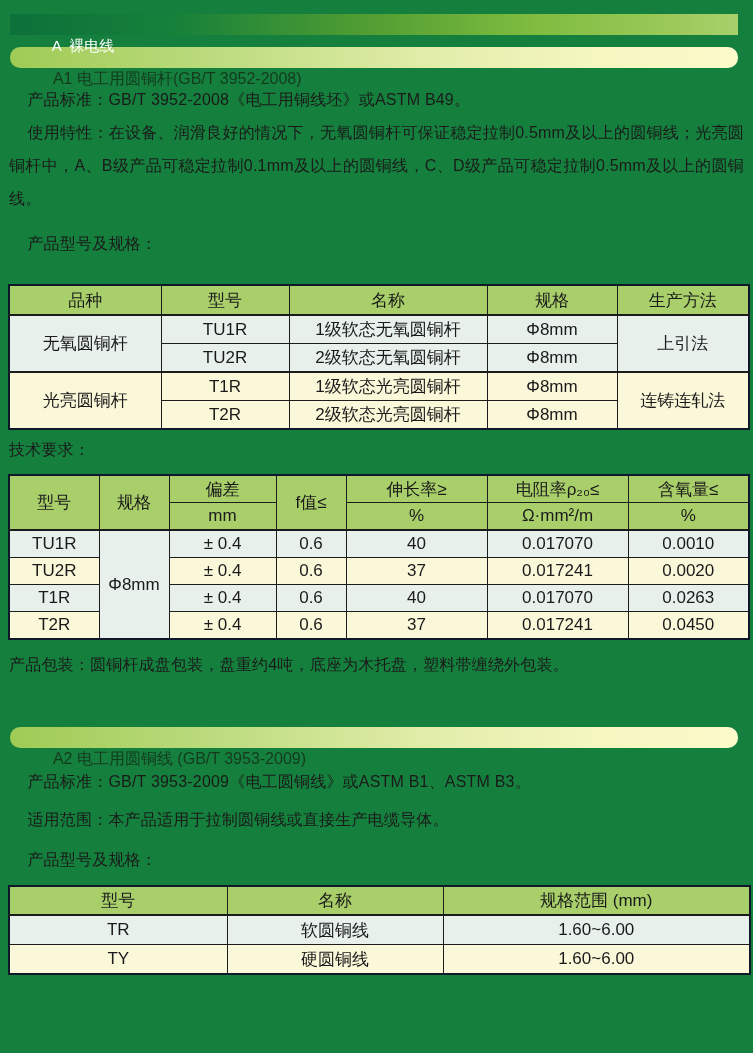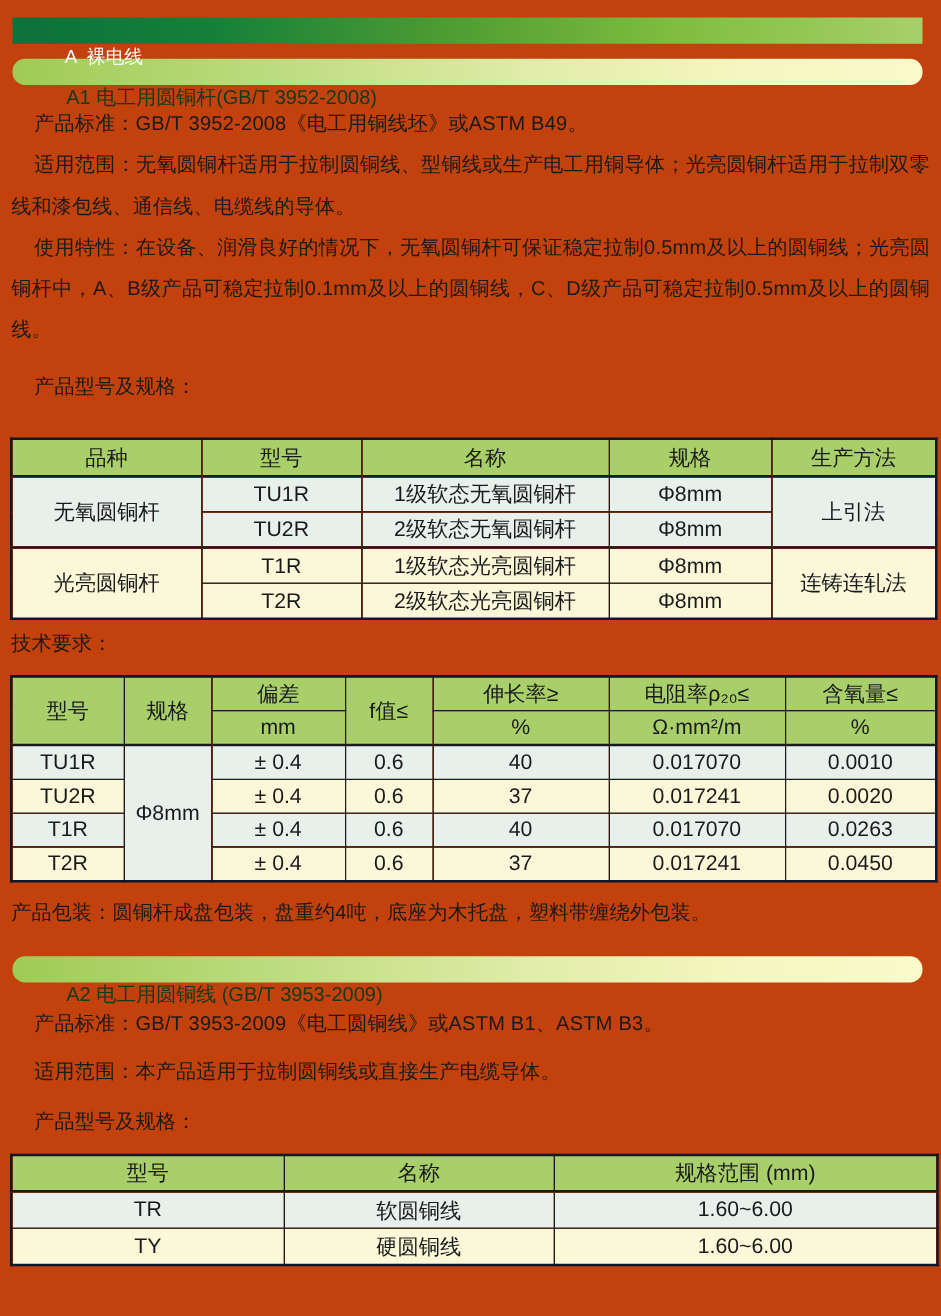--- a/index.html
+++ b/index.html
@@ -1,19 +1,19 @@
 <!DOCTYPE html>
 <html><head>
 <meta charset="utf-8">
 <style>
   html,body{margin:0;padding:0;background:#ffffff;}
   .page{
     position:relative;
     width:753px;height:1053px;
-    background:#c2410c;
+    background:#15803d;
     color:#1a1a1a;
     font-family:"Liberation Sans",sans-serif;
     overflow:hidden;
   }
   
   .bar-a{
     margin:14px 8px 0 10px;
     width:728px;height:21px;
     box-sizing:border-box;
     background:linear-gradient(90deg,#0c713a 0%,#15803a 22%,#4f9c32 48%,#7fbc3f 72%,#9cca5c 92%,#a8d06b 100%);
@@ -26,21 +26,21 @@
     margin:12px 8px 0 10px;
     width:728px;height:21px;
     box-sizing:border-box;
     background:linear-gradient(90deg,#9fcb55 0%,#bcdb7e 28%,#e2edaa 58%,#f5f6c0 80%,#fbfacb 100%);
     color:#143a1e;
     font-size:16px;line-height:21px;
     padding-left:26px;
     white-space:pre;
     border-radius:10px;
   }
-  .bar-sub.a2{margin-top:18px;}
+  .bar-sub.a2{margin-top:46px;}
   
   .para{
     margin:0 9px;
     font-size:16px;
     line-height:33px;
     text-align:justify;
     letter-spacing:0.2px;
   }
   .indent{text-indent:1.15em;}
   .mt15{margin-top:15px;}
@@ -94,21 +94,20 @@
 
   <div class="bar-a">
     <span>A  裸电线</span>
   </div>
 
   <div class="bar-sub">
     <span>A1 电工用圆铜杆(GB/T 3952-2008)</span>
   </div>
 
   <p class="para indent mt15">产品标准：GB/T 3952-2008《电工用铜线坯》或ASTM B49。</p>
-  <p class="para indent">适用范围：无氧圆铜杆适用于拉制圆铜线、型铜线或生产电工用铜导体；光亮圆铜杆适用于拉制双零线和漆包线、通信线、电缆线的导体。</p>
   <p class="para indent">使用特性：在设备、润滑良好的情况下，无氧圆铜杆可保证稳定拉制0.5mm及以上的圆铜线；光亮圆铜杆中，A、B级产品可稳定拉制0.1mm及以上的圆铜线，C、D级产品可稳定拉制0.5mm及以上的圆铜线。</p>
   <p class="para indent mt12">产品型号及规格：</p>
 
   <table class="t1">
     <colgroup>
       <col style="width:152px">
         <col style="width:128px">
         <col style="width:198px">
         <col style="width:130px">
         <col style="width:132px">

